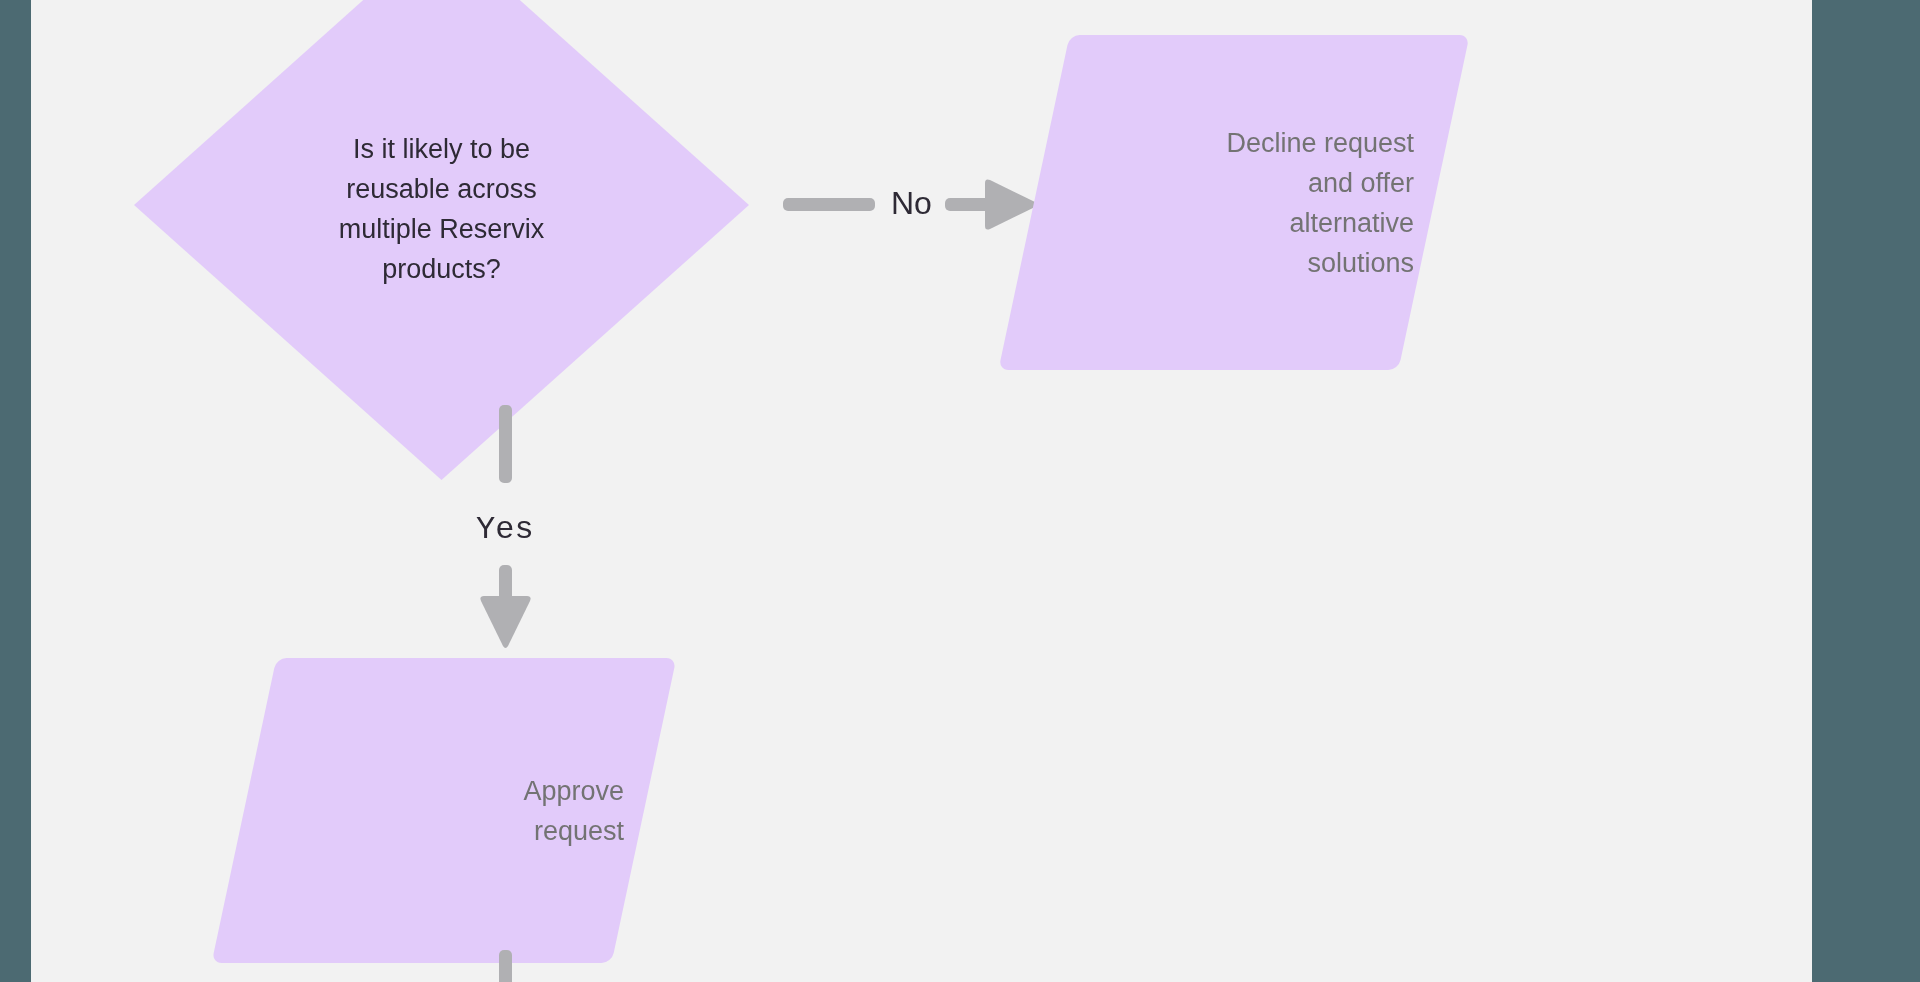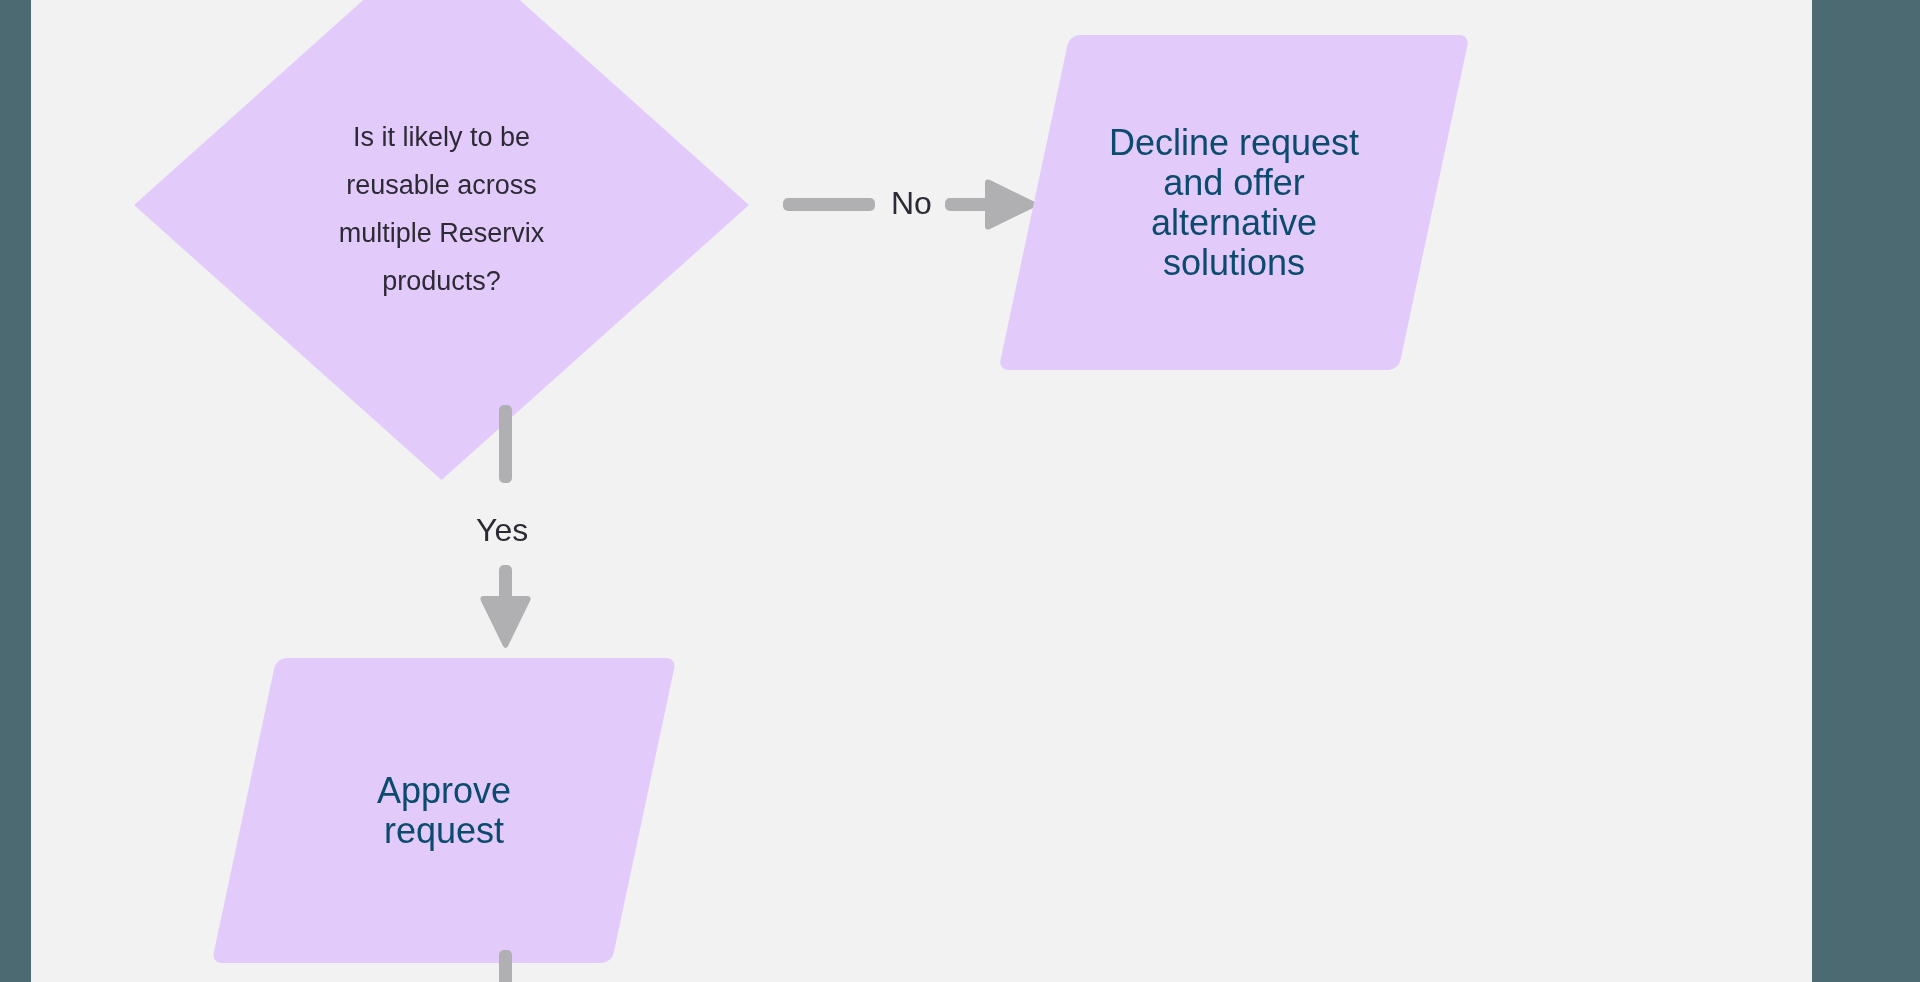--- a/index.html
+++ b/index.html
@@ -55,42 +55,42 @@
   }
   .diamond-label {
     position: absolute;
     left: 50%;
     top: 50%;
     transform: translate(-50%, -50%);
     width: 300px;
     text-align: center;
     color: #2e2a35;
     font-size: 27px;
-    line-height: 48px;
+    line-height: 40px;
     white-space: pre-line;
   }
 
   
   .para-wrap { position: absolute; }
   .para-shape {
     position: absolute;
     inset: 0;
     background: #e2cbfa;
     border-radius: 10px;
     transform: skewX(-12deg);
   }
   .para-label {
     position: absolute;
     left: 50%;
     top: 50%;
     transform: translate(-50%, -50%);
     width: 90%;
-    text-align: center;
-    color: #0c4a6e;
-    font-size: 36px;
+    text-align: right;
+    color: #737373;
+    font-size: 27px;
     line-height: 40px;
     white-space: pre-line;
   }
 
   
   .conn-line {
     position: absolute;
     background: #b0b0b3;
     border-radius: 5px;
   }
@@ -134,21 +134,21 @@
     <div class="para-wrap" style="left: 1003px; top: 35px; width: 400px; height: 335px;">
       <div class="para-shape"></div>
       <div class="para-label">Decline request
 and offer
 alternative
 solutions</div>
     </div>
 
     <div class="conn-line" style="left: 468px; top: 405px; width: 13px; height: 78px;"></div>
 
-    <div class="conn-label" style="left: 445px; top: 515px;">Yes</div>
+    <div class="conn-label" style="left: 445px; top: 515px; font-family: Liberation Mono, monospace;">Yes</div>
 
     <div class="conn-line" style="left: 468px; top: 565px; width: 13px; height: 40px;"></div>
 
     <div class="arrow-head" style="left: 447px; top: 592px;">
       <svg width="55" height="58" viewBox="0 0 55 58" aria-hidden="true">
         <path d="M6 4 Q1 4 3 9 L25 54 Q27.5 58 30 54 L52 9 Q54 4 49 4 Z" fill="#b0b0b3"></path>
       </svg>
     </div>
 
     <div class="para-wrap" style="left: 213px; top: 650px; width: 400px; height: 305px; margin-top: 8px;">

